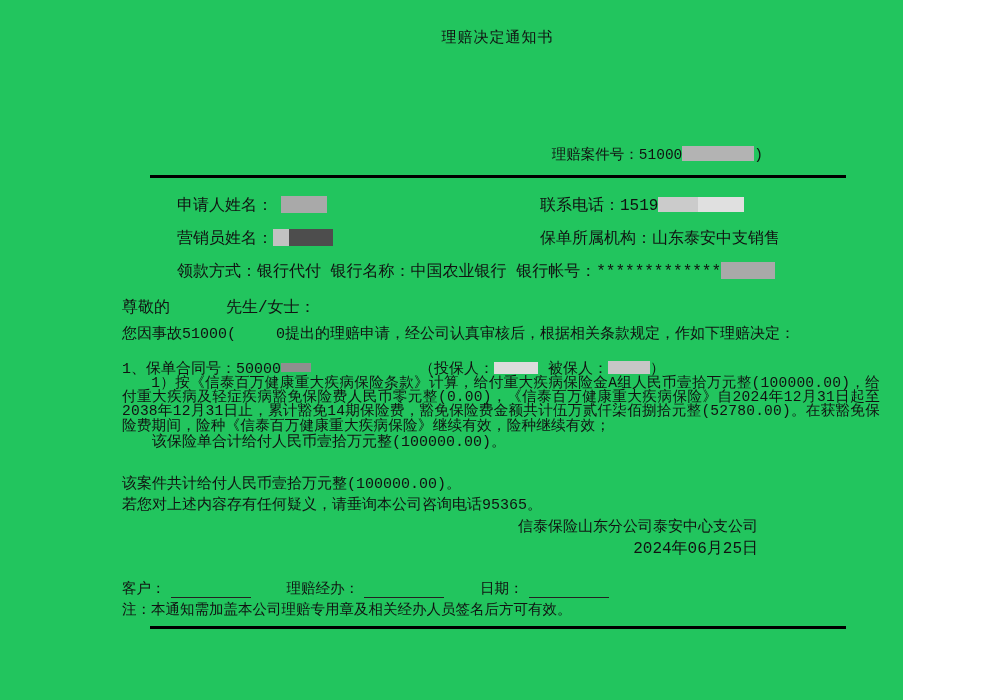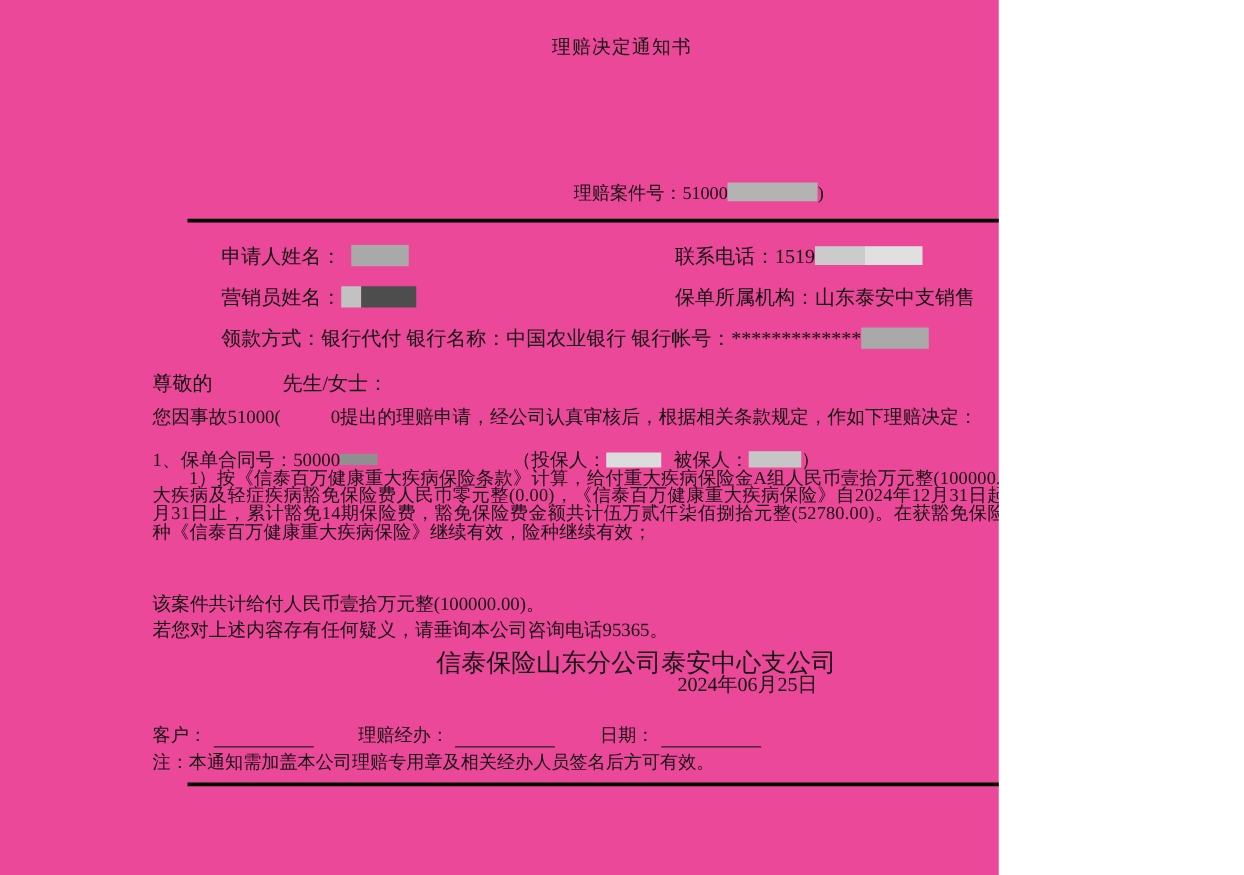--- a/index.html
+++ b/index.html
@@ -1,20 +1,20 @@
 <!DOCTYPE html>
 <html><head>
 <meta charset="utf-8">
 <style>
   html,body{margin:0;padding:0;background:#ffffff;}
   .page{
     position:relative;
-    width:799px;height:700px;
-    background:#ec4899;
-    font-family:Liberation Serif, serif;
+    width:903px;height:700px;
+    background:#22c55e;
+    font-family:Liberation Mono, monospace;
     color:#111;
     overflow:hidden;
   }
   .abs{position:absolute;white-space:nowrap;}
   .doc-title{top:28px;left:0;width:995px;text-align:center;font-size:15px;letter-spacing:1px;}
   .case-line{top:145px;right:140px;font-size:14.5px;}
   .rule{position:absolute;left:150px;width:696px;height:3px;background:#000;}
   .rule-top{top:175px;}
   .rule-bottom{top:626px;}
   .info{font-size:16px;}
@@ -25,21 +25,21 @@
   .intro{top:324px;}
   .policy-line{top:359px;}
   .detail{
     position:absolute;top:376px;left:122px;width:758px;
     font-size:14.6px;line-height:14.2px;letter-spacing:0.2px;
     text-align:justify;text-indent:2em;white-space:normal;
   }
   .policy-total{top:432px;text-indent:2em;}
   .case-total{top:474px;}
   .inquiry{top:495px;}
-  .signoff-company{top:517px;right:130px;font-size:20px;}
+  .signoff-company{top:517px;right:145px;font-size:15px;}
   .signoff-date{top:538px;right:145px;font-size:16px;}
   .sign-row{top:579px;left:122px;font-size:14.5px;display:flex;column-gap:36px;align-items:flex-end;}
   .note{top:600px;left:122px;font-size:14.5px;}
   .redact{display:inline-block;}
   .r-case{width:72px;height:15px;background:#b3b3b3;vertical-align:-2px;}
   .r-name{width:46px;height:17px;background:#a9a9a9;vertical-align:-3px;margin-left:8px;}
   .r-phone1{width:40px;height:15px;background:#cbcbcb;vertical-align:-2px;}
   .r-phone2{width:46px;height:15px;background:#e0e0e0;vertical-align:-2px;}
   .r-agent1{width:16px;height:17px;background:#c2c2c2;vertical-align:-3px;}
   .r-agent2{width:44px;height:17px;background:#4d4d4d;vertical-align:-3px;}
@@ -91,20 +91,21 @@
   <div class="abs body-line intro">
     <span>您因事故51000(</span><span class="redact gap-intro"></span><span>0提出的理赔申请，经公司认真审核后，根据相关条款规定，作如下理赔决定：</span>
   </div>
 
   <div class="abs body-line policy-line">
     <span>1、保单合同号：</span><span>50000</span><span class="redact r-policy"></span><span class="redact gap-policy"></span><span>（投保人：</span><span class="redact r-insurer"></span><span>被保人：</span><span class="redact r-insured"></span><span>）</span>
   </div>
 
   <div class="detail">1）按《信泰百万健康重大疾病保险条款》计算，给付重大疾病保险金A组人民币壹拾万元整(100000.00)，给付重大疾病及轻症疾病豁免保险费人民币零元整(0.00)，《信泰百万健康重大疾病保险》自2024年12月31日起至2038年12月31日止，累计豁免14期保险费，豁免保险费金额共计伍万贰仟柒佰捌拾元整(52780.00)。在获豁免保险费期间，险种《信泰百万健康重大疾病保险》继续有效，险种继续有效；</div>
 
+  <div class="abs body-line policy-total">该保险单合计给付人民币壹拾万元整(100000.00)。</div>
 
   <div class="abs body-line case-total">该案件共计给付人民币壹拾万元整(100000.00)。</div>
 
   <div class="abs body-line inquiry">若您对上述内容存有任何疑义，请垂询本公司咨询电话95365。</div>
 
   <div class="abs signoff-company">信泰保险山东分公司泰安中心支公司</div>
   <div class="abs signoff-date">2024年06月25日</div>
 
   <div class="abs sign-row">
     <span class="pair">

